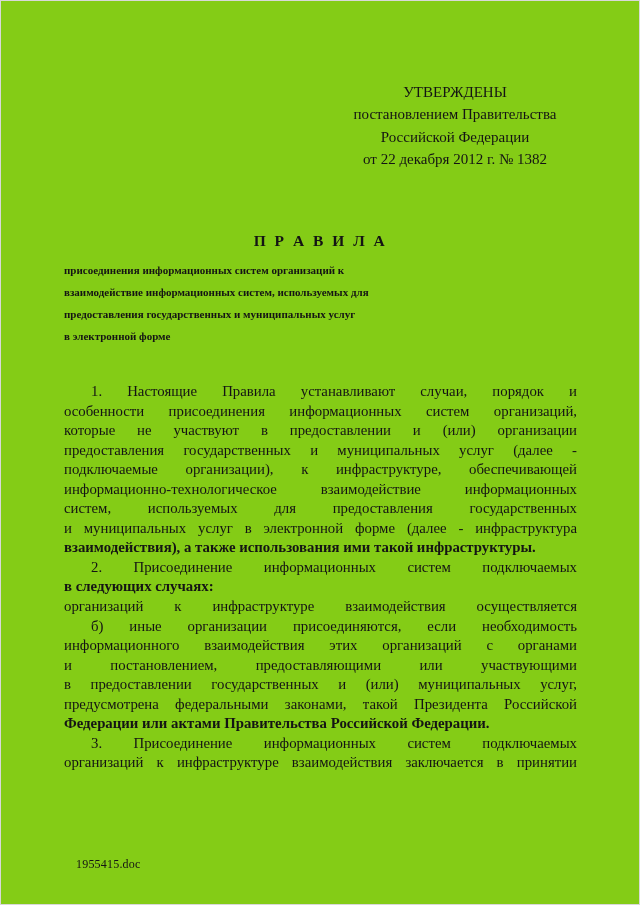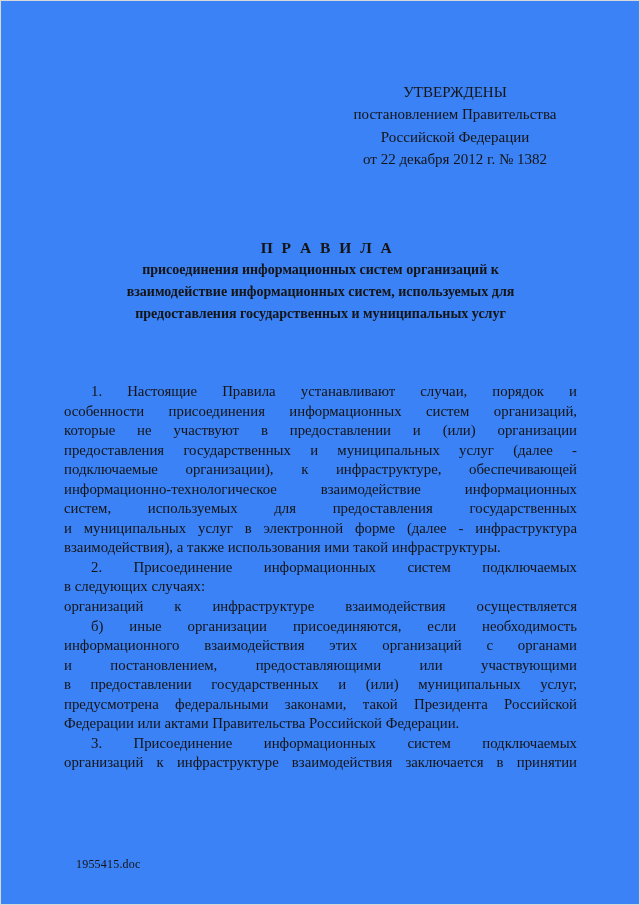--- a/index.html
+++ b/index.html
@@ -1,71 +1,71 @@
 <!DOCTYPE html>
 <html><head>
 <meta charset="utf-8">
 <style>
   html, body { margin: 0; padding: 0; background: #ffffff; }
   .page {
     position: relative;
     width: 638px;
     height: 903px;
-    background: #3b82f6;
+    background: #84cc16;
     border: 1px solid #d8d8d8;
     overflow: hidden;
     font-family: "Liberation Serif", "DejaVu Serif", serif;
     color: #141414;
   }
   .approval {
     position: absolute;
     top: 80px;
     left: 330px;
     width: 248px;
     text-align: center;
     font-size: 15px;
     line-height: 22.3px;
   }
   .doc-title {
     position: absolute;
     top: 231px;
     left: 63px;
     width: 513px;
-    margin: 7px;
+    margin: 0;
     text-align: center;
     font-size: 15.5px;
     font-weight: bold;
     letter-spacing: 2.5px;
   }
   .doc-subtitle {
     position: absolute;
     top: 258px;
     left: 63px;
     width: 513px;
-    text-align: center;
-    font-size: 14px;
+    text-align: left;
+    font-size: 11px;
     font-weight: bold;
     line-height: 22px;
   }
   .doc-body {
     position: absolute;
     top: 381px;
     left: 63px;
     width: 513px;
     font-size: 14.8px;
   }
   .doc-body .line {
     line-height: 19.55px;
     height: 19.55px;
     text-align: justify;
     text-align-last: justify;
     white-space: normal;
   }
   .doc-body .line.first { text-indent: 27px; }
-  .doc-body .line.last { text-align-last: left; }
+  .doc-body .line.last { text-align-last: left; font-weight: bold; }
   .doc-footer {
     position: absolute;
     top: 856px;
     left: 75px;
     font-size: 12px;
     letter-spacing: 0.2px;
   }
 </style>
 </head>
 <body>
@@ -78,20 +78,21 @@
     <div>Российской Федерации</div>
     <div>от 22 декабря 2012 г.  №  1382</div>
   </div>
 
   <h1 class="doc-title">П Р А В И Л А</h1>
 
   <div class="doc-subtitle">
     <div>присоединения информационных систем организаций к</div>
     <div>взаимодействие информационных систем, используемых для</div>
     <div>предоставления государственных и муниципальных услуг</div>
+    <div>в электронной форме</div>
   </div>
 
   <div class="doc-body" id="doc-body">
       <div class="paragraph">
         <div class="line first">1. Настоящие Правила устанавливают случаи, порядок и</div>
         <div class="line">особенности присоединения информационных систем организаций,</div>
         <div class="line">которые не участвуют в предоставлении и (или) организации</div>
         <div class="line">предоставления государственных и муниципальных услуг (далее -</div>
         <div class="line">подключаемые организации), к инфраструктуре, обеспечивающей</div>
         <div class="line">информационно-технологическое взаимодействие информационных</div>

